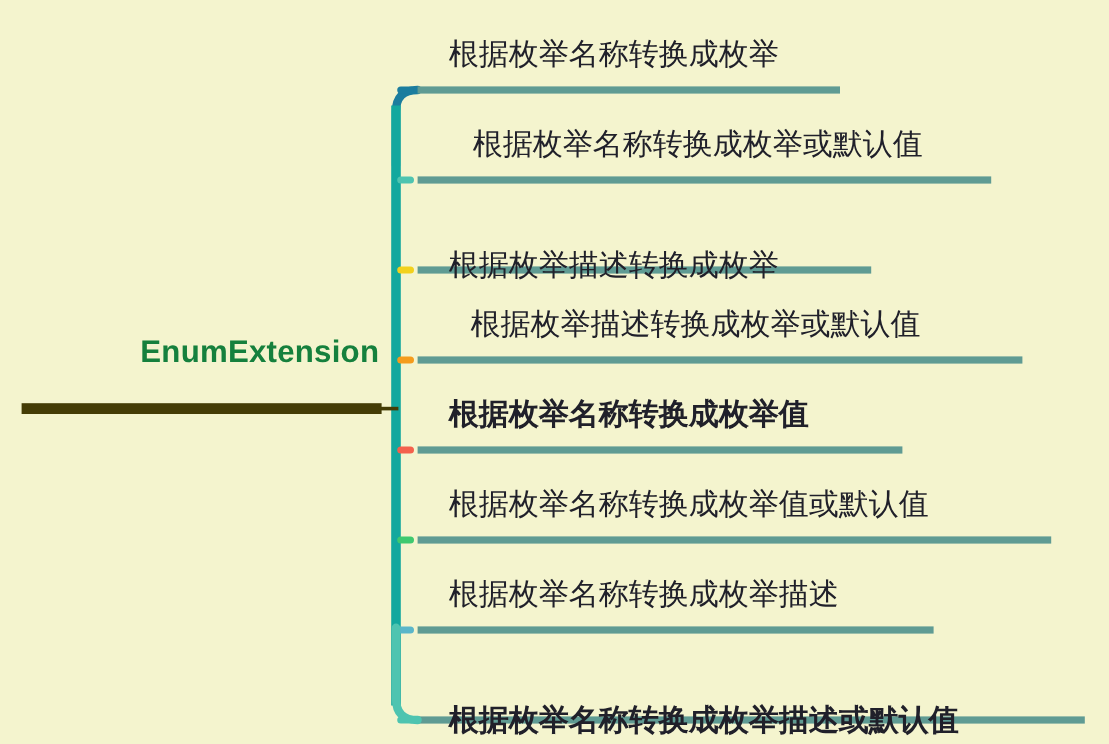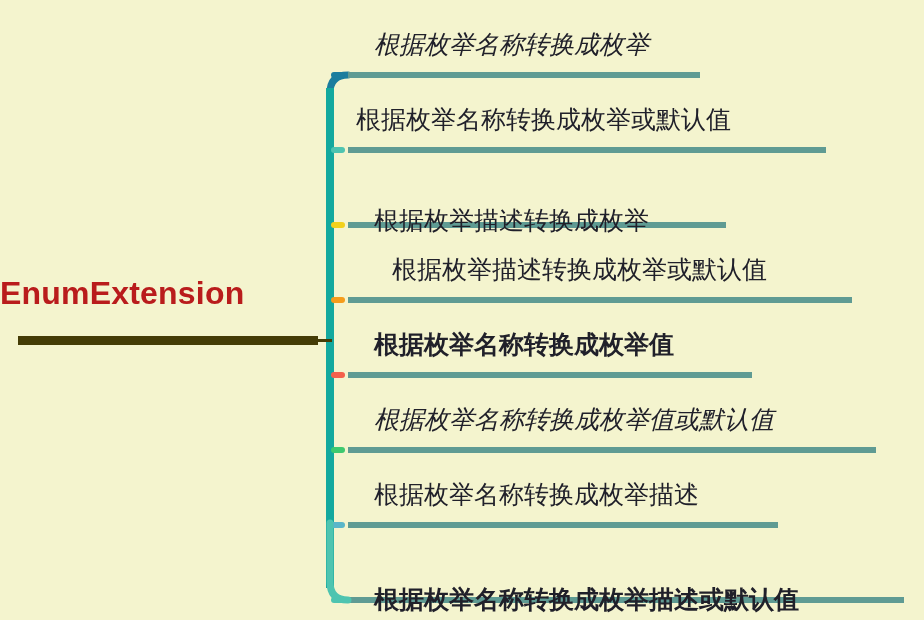--- a/index.html
+++ b/index.html
@@ -30,24 +30,24 @@
     left: 0;
     top: 276px;
     width: 330px;
     height: 70px;
   }
   .root-label {
     position: absolute;
     left: 0;
     top: 0;
     width: 316px;
-    text-align: left;
-    font-size: 32px;
+    text-align: right;
+    font-size: 26px;
     font-weight: bold;
-    color: #b91c1c;
+    color: #15803d;
     letter-spacing: 0.2px;
     line-height: 34px;
     white-space: nowrap;
   }
   .branch-label {
     position: absolute;
     font-size: 25px;
     font-weight: normal;
     color: #20202a;
     line-height: 34px;
@@ -98,23 +98,23 @@
       </g>
       <rect x="348" y="597" width="556" height="6" fill="#5f9b93"></rect>
       <path d="M 330 523 L 330 582 Q 330 600 348 600" stroke="#4ec4b0" stroke-width="7" fill="none" stroke-linecap="round"></path>
     </svg>
 
   <div class="root-node">
     <div class="root-label">EnumExtension</div>
   </div>
 
   <div id="branch-labels">
-      <div class="branch-label" style="left: 374px; top: 28px; font-style: italic;">根据枚举名称转换成枚举</div>
-      <div class="branch-label" style="left: 356px; top: 103px;">根据枚举名称转换成枚举或默认值</div>
+      <div class="branch-label" style="left: 374px; top: 28px;">根据枚举名称转换成枚举</div>
+      <div class="branch-label" style="left: 394px; top: 103px;">根据枚举名称转换成枚举或默认值</div>
       <div class="branch-label" style="left: 374px; top: 178px; margin-top: 26px;">根据枚举描述转换成枚举</div>
       <div class="branch-label" style="left: 392px; top: 253px;">根据枚举描述转换成枚举或默认值</div>
       <div class="branch-label" style="left: 374px; top: 328px; font-weight: bold;">根据枚举名称转换成枚举值</div>
-      <div class="branch-label" style="left: 374px; top: 403px; font-style: italic;">根据枚举名称转换成枚举值或默认值</div>
+      <div class="branch-label" style="left: 374px; top: 403px;">根据枚举名称转换成枚举值或默认值</div>
       <div class="branch-label" style="left: 374px; top: 478px;">根据枚举名称转换成枚举描述</div>
       <div class="branch-label" style="left: 374px; top: 583px; font-weight: bold;">根据枚举名称转换成枚举描述或默认值</div>
     </div>
 
 </div>
 
 </body></html>

